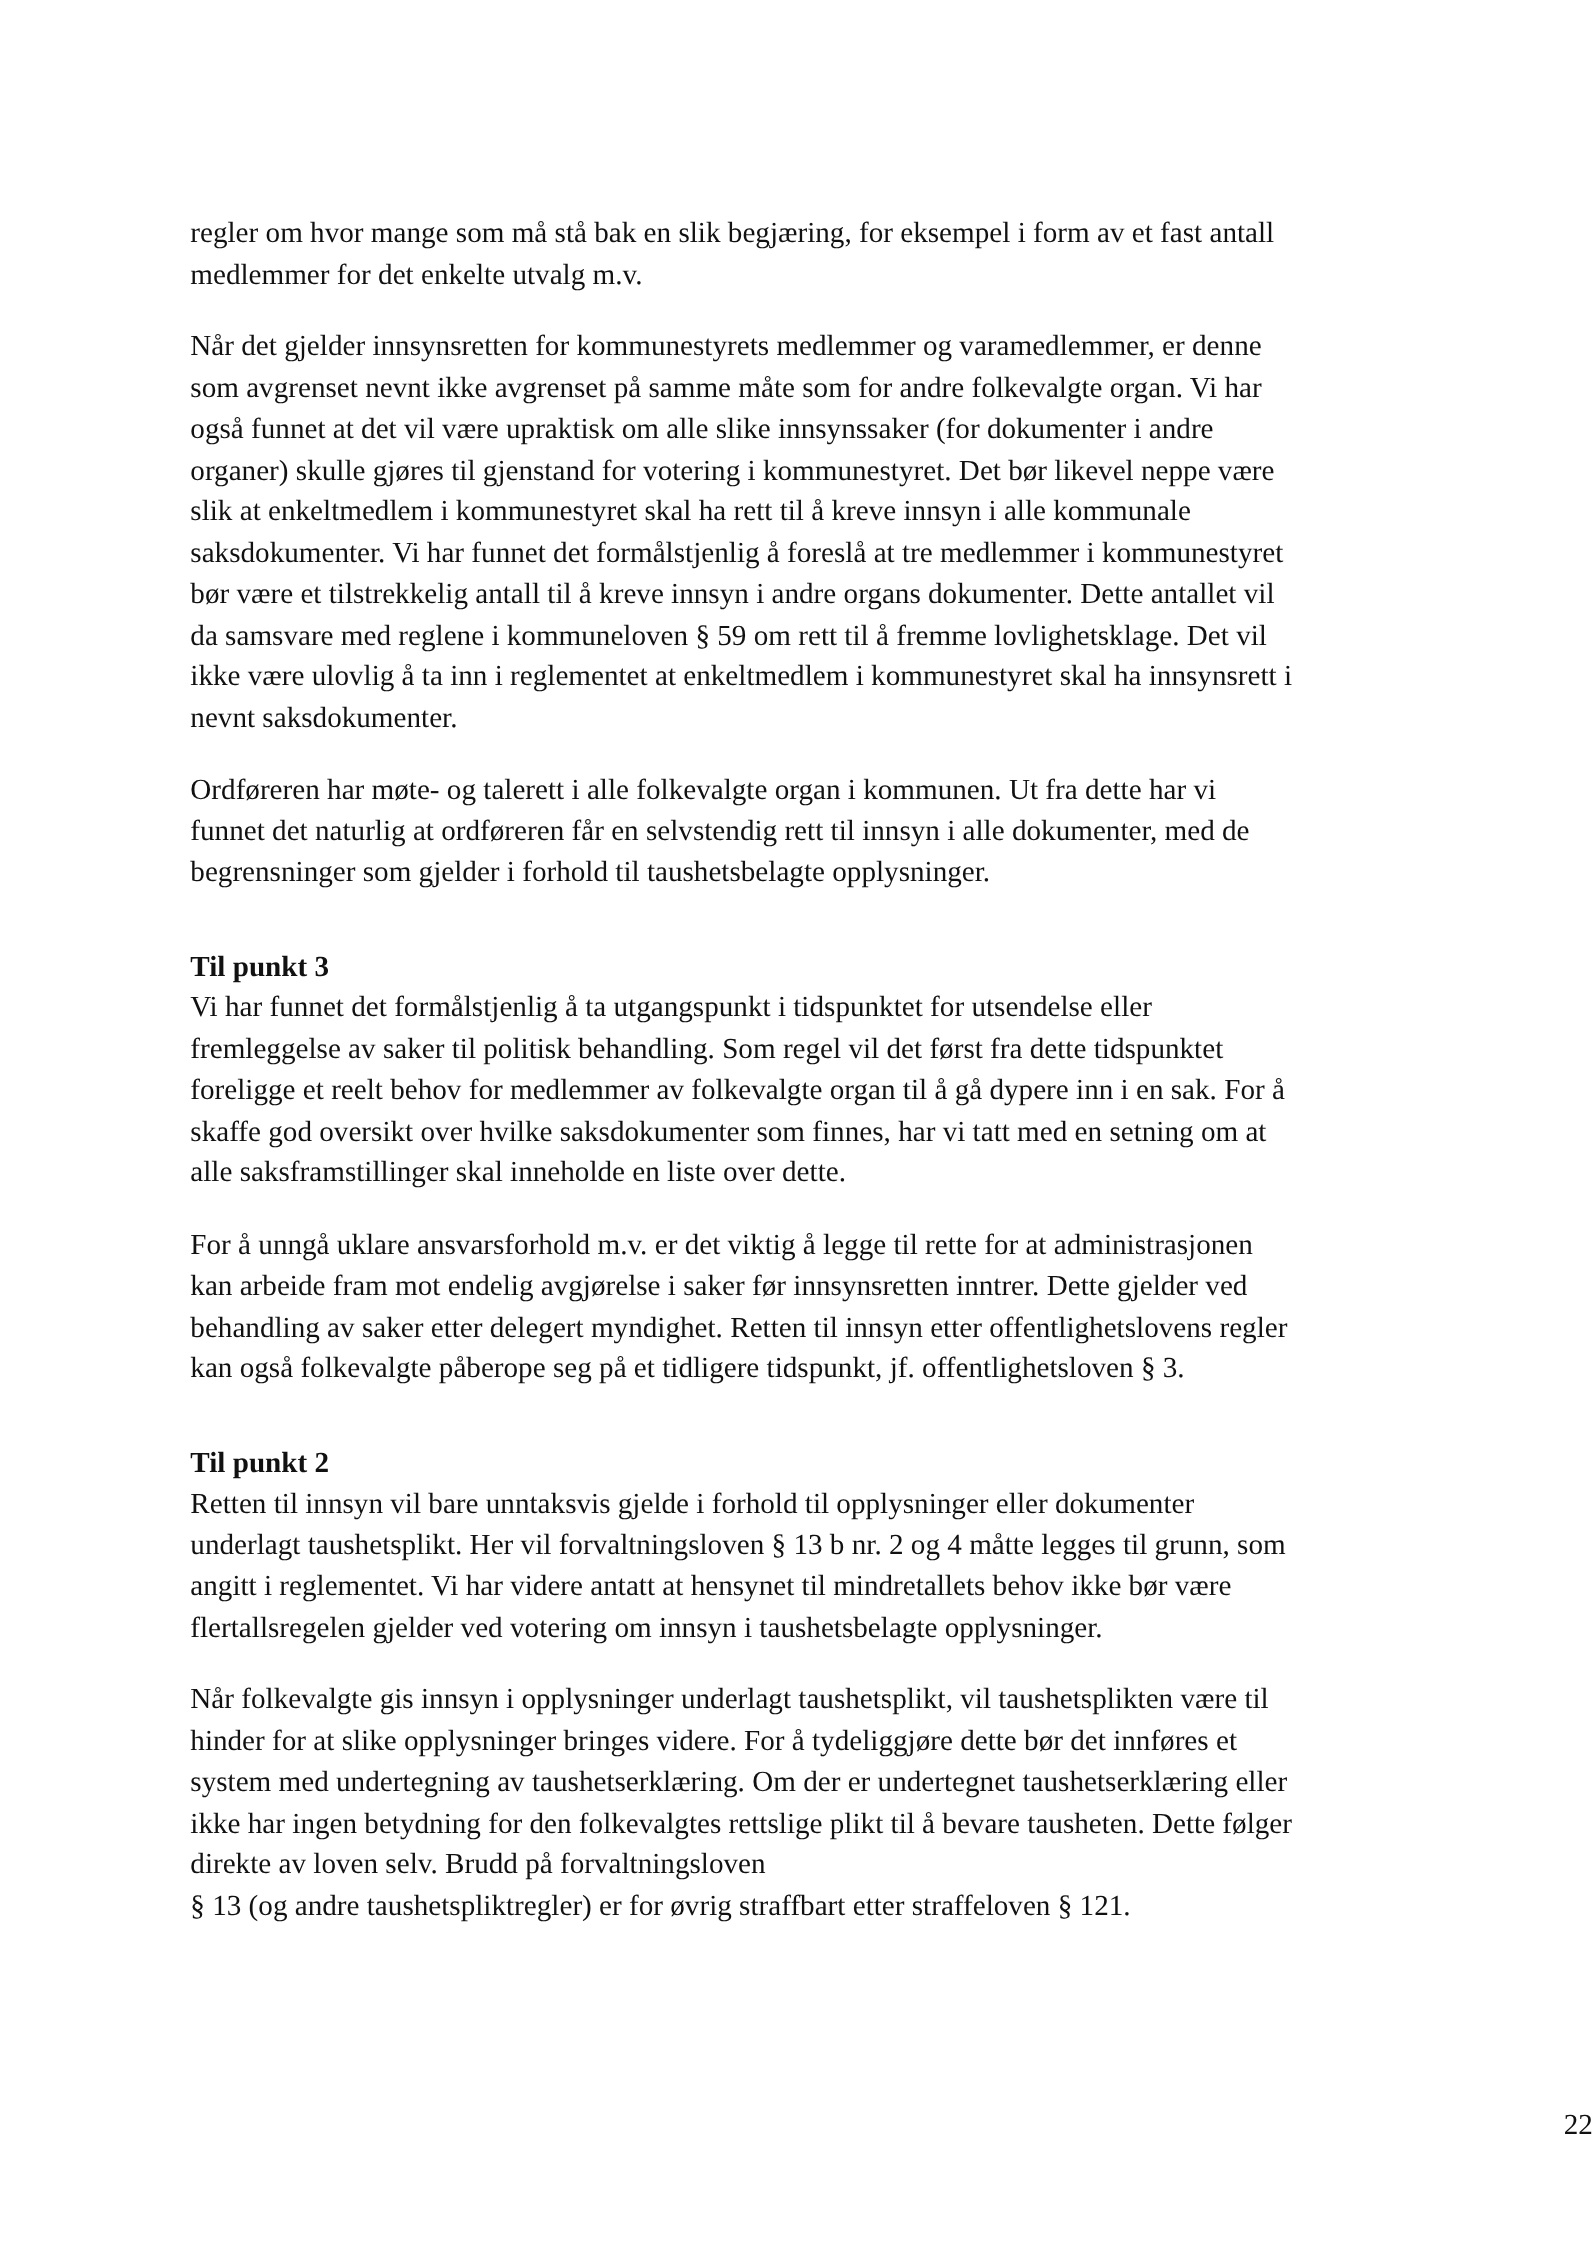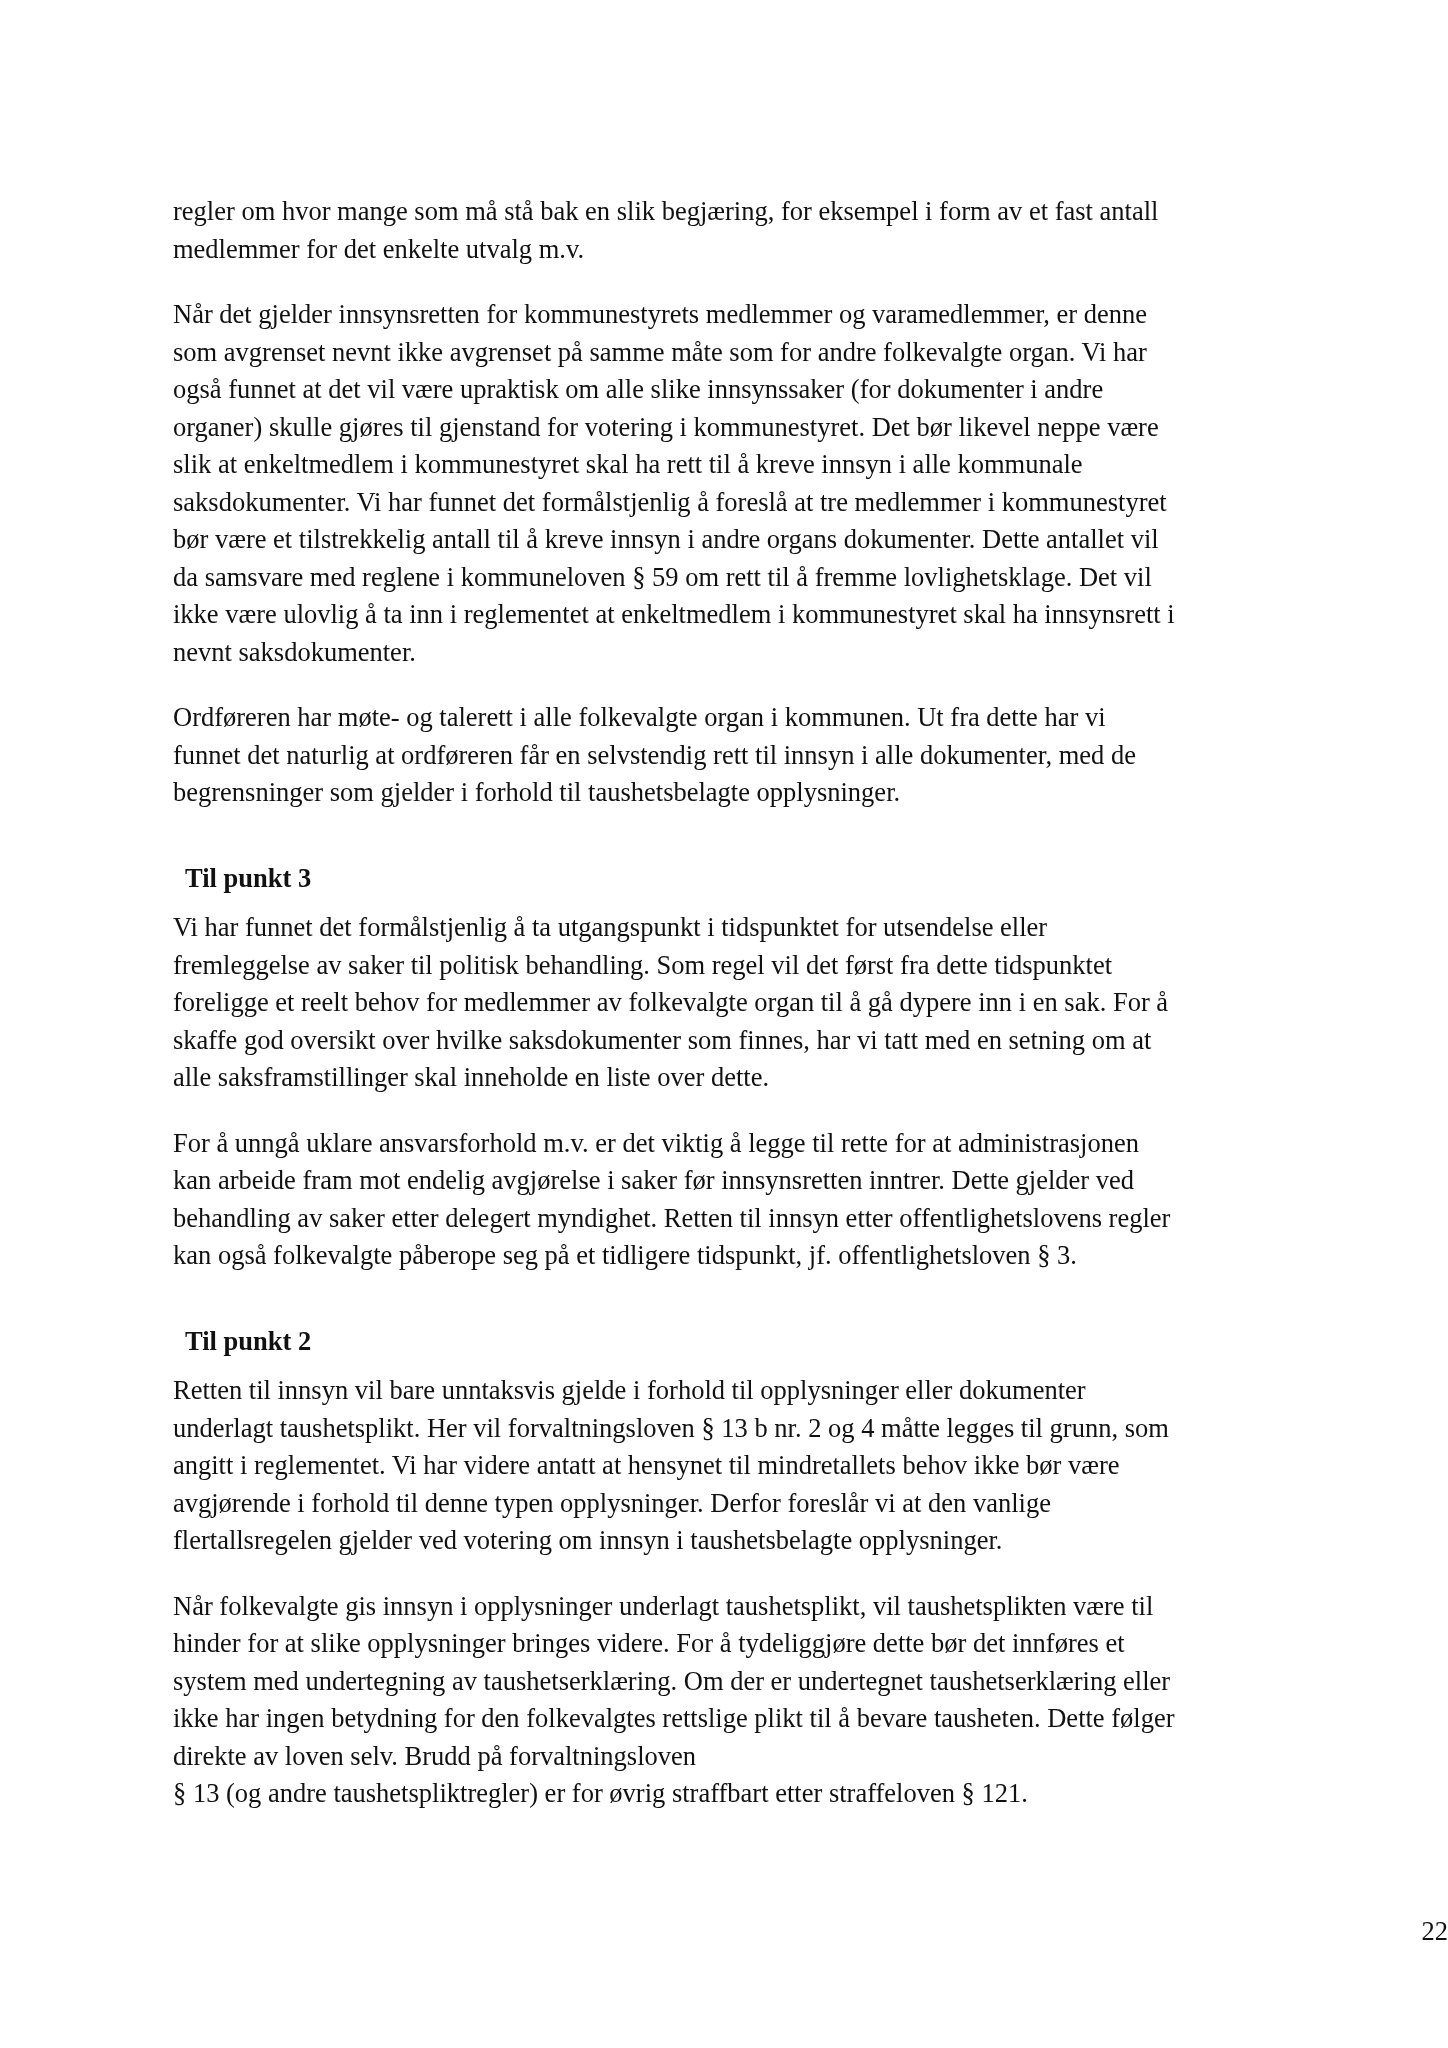--- a/index.html
+++ b/index.html
@@ -9,21 +9,21 @@
     background: #ffffff; color: #111111;
     font-family: "Liberation Serif", "DejaVu Serif", serif;
   }
   .body {
     position: absolute; left: 173px; top: 178px; width: 1120px;
     font-size: 26.5px; line-height: 37.5px;
   }
   .para { margin: 0 0 28px 0; }
   .line { display: block; white-space: nowrap; }
   .heading {
-    font-weight: bold; margin: 12px; line-height: 37.5px; font-size: 26.5px;
+    font-weight: bold; margin: 0; line-height: 37.5px; font-size: 26.5px;
   }
   .section { margin-top: 48px; }
   .page-number {
     position: absolute; left: 0; width: 1448px; top: 1898px;
     text-align: right; font-size: 26.5px; line-height: 37.5px;
   }
 </style>
 </head>
 <body>
 
@@ -70,21 +70,20 @@
         <span class="line">kan også folkevalgte påberope seg på et tidligere tidspunkt, jf. offentlighetsloven § 3.</span>
       </p>
     </div>
 
     <div class="section">
       <h2 class="heading">Til punkt 2</h2>
       <p class="para">
         <span class="line">Retten til innsyn vil bare unntaksvis gjelde i forhold til opplysninger eller dokumenter</span>
         <span class="line">underlagt taushetsplikt. Her vil forvaltningsloven § 13 b nr. 2 og 4 måtte legges til grunn, som</span>
         <span class="line">angitt i reglementet. Vi har videre antatt at hensynet til mindretallets behov ikke bør være</span>
-        <span class="line">avgjørende i forhold til denne typen opplysninger. Derfor foreslår vi at den vanlige</span>
         <span class="line">flertallsregelen gjelder ved votering om innsyn i taushetsbelagte opplysninger.</span>
       </p>
       <p class="para">
         <span class="line">Når folkevalgte gis innsyn i opplysninger underlagt taushetsplikt, vil taushetsplikten være til</span>
         <span class="line">hinder for at slike opplysninger bringes videre. For å tydeliggjøre dette bør det innføres et</span>
         <span class="line">system med undertegning av taushetserklæring. Om der er undertegnet taushetserklæring eller</span>
         <span class="line">ikke har ingen betydning for den folkevalgtes rettslige plikt til å bevare tausheten. Dette følger</span>
         <span class="line">direkte av loven selv. Brudd på forvaltningsloven</span>
         <span class="line">§ 13 (og andre taushetspliktregler) er for øvrig straffbart etter straffeloven § 121.</span>
       </p>

